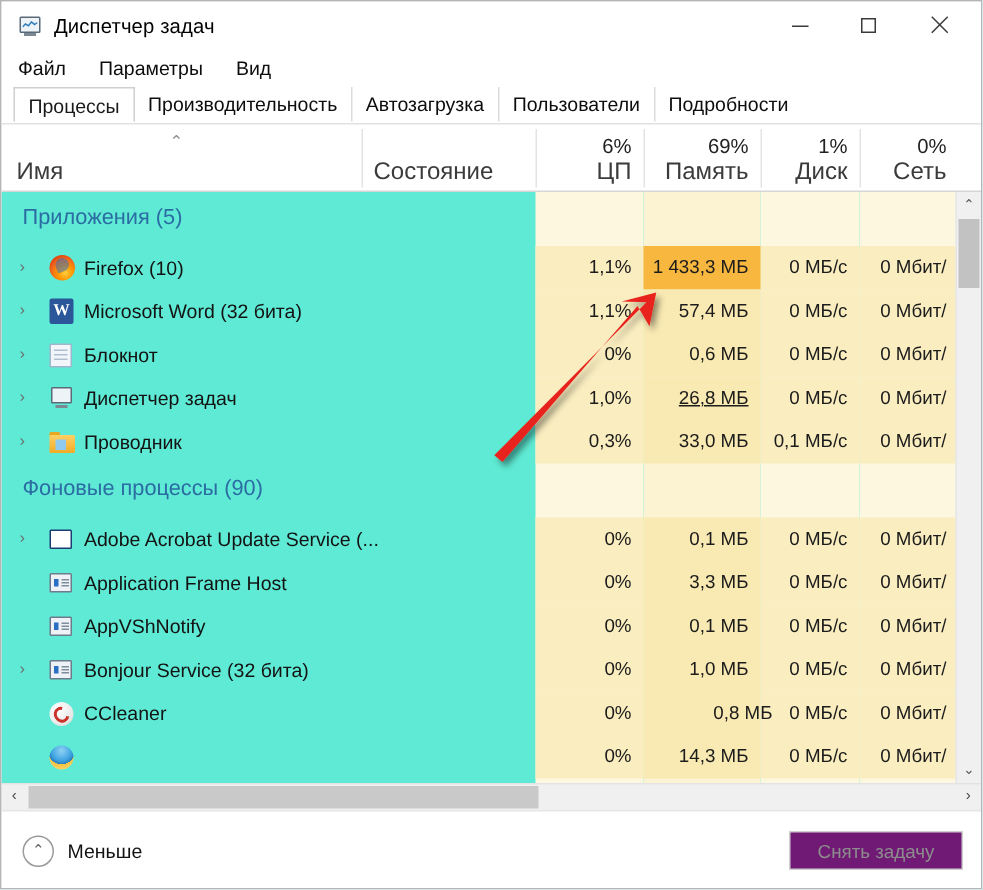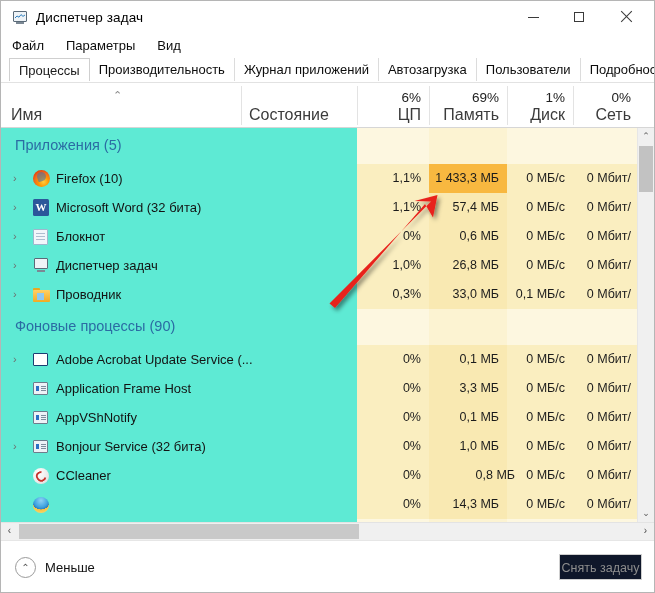--- a/index.html
+++ b/index.html
@@ -519,23 +519,23 @@
   }
   #less-label {
     margin-left: 9px;
     font-size: 13px;
     color: #121212;
   }
   #endtask-btn {
     position: absolute;
     right: 12px;
     top: 13px;
-    width: 83px;
+    width: 116px;
     height: 26px;
-    background: #0f172a;
+    background: #701a75;
     color: #8d8d8d;
     font-size: 12.5px;
     text-align: center;
     line-height: 26px;
     border: 1px solid #cfcfcf;
     box-sizing: border-box;
   }
 
   
   #annot-arrow {
@@ -573,21 +573,20 @@
 
   <div id="menubar">
     <div class="menu-item">Файл</div>
     <div class="menu-item">Параметры</div>
     <div class="menu-item">Вид</div>
   </div>
 
   <div id="tabstrip">
     <div class="tab active">Процессы</div>
     <div class="tab">Производительность</div>
-    <div class="tab">Журнал приложений</div>
     <div class="tab">Автозагрузка</div>
     <div class="tab">Пользователи</div>
     <div class="tab">Подробности</div>
 
   </div>
 
   <div id="colheader">
     <div class="ch" style="left:10px; width:230px;">
       <div class="ch-label">Имя</div>
     </div>
@@ -678,21 +677,21 @@
           <div class="rowbg" style="left: 572px; width: 66px; background: rgb(250, 238, 192);"></div>
           <div class="chev">›</div>
           <div class="ricon">
             <div class="ic-taskmgr">
               <div class="mon2"></div>
               <div class="base2"></div>
             </div>
           </div>
           <div class="rname">Диспетчер задач</div>
           <div class="cell" style="left: 356px; width: 64px;">1,0%</div>
-          <div class="cell" style="left: 428px; width: 70px;">26,8 МБ</div>
+          <div class="cell" style="left: 428px; width: 70px; text-decoration: underline;">26,8 МБ</div>
           <div class="cell" style="left: 506px; width: 58px;">0 МБ/c</div>
           <div class="cell" style="left: 572px; width: 58px;">0 Мбит/</div>
         </div>
         <div class="row">
           <div class="rowbg" style="left: 356px; width: 72px; background: rgb(250, 238, 192);"></div>
           <div class="rowbg" style="left: 428px; width: 78px; background: rgb(249, 233, 178);"></div>
           <div class="rowbg" style="left: 506px; width: 66px; background: rgb(250, 238, 192);"></div>
           <div class="rowbg" style="left: 572px; width: 66px; background: rgb(250, 238, 192);"></div>
           <div class="chev">›</div>
           <div class="ricon">

